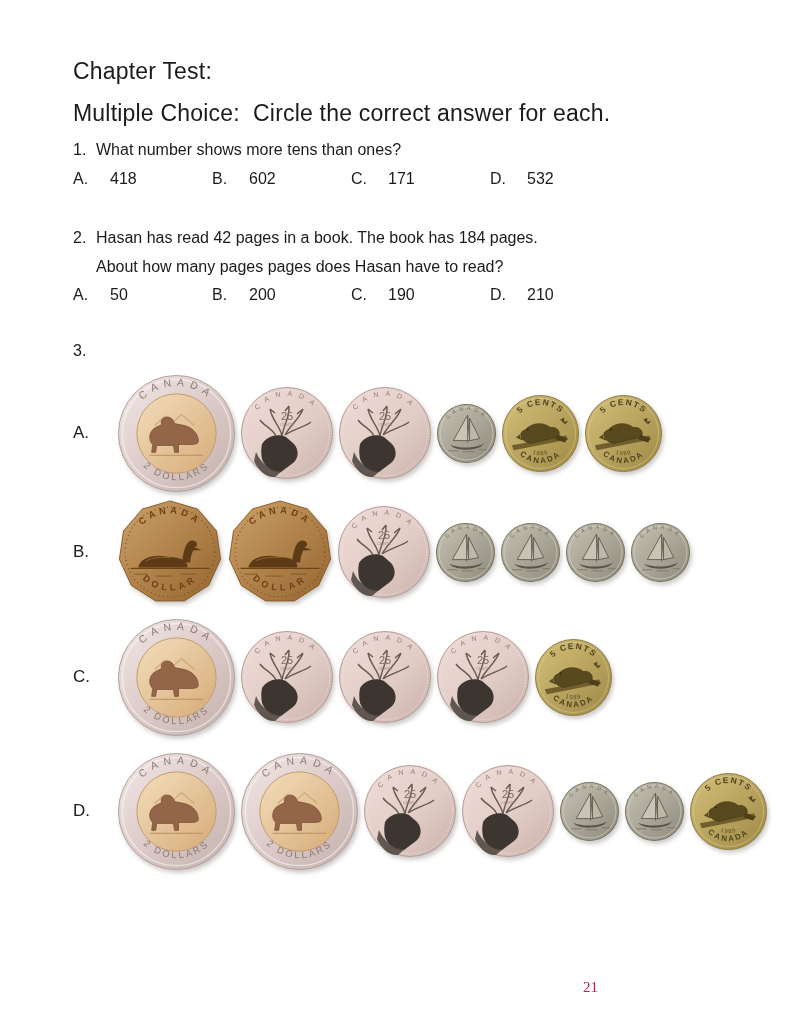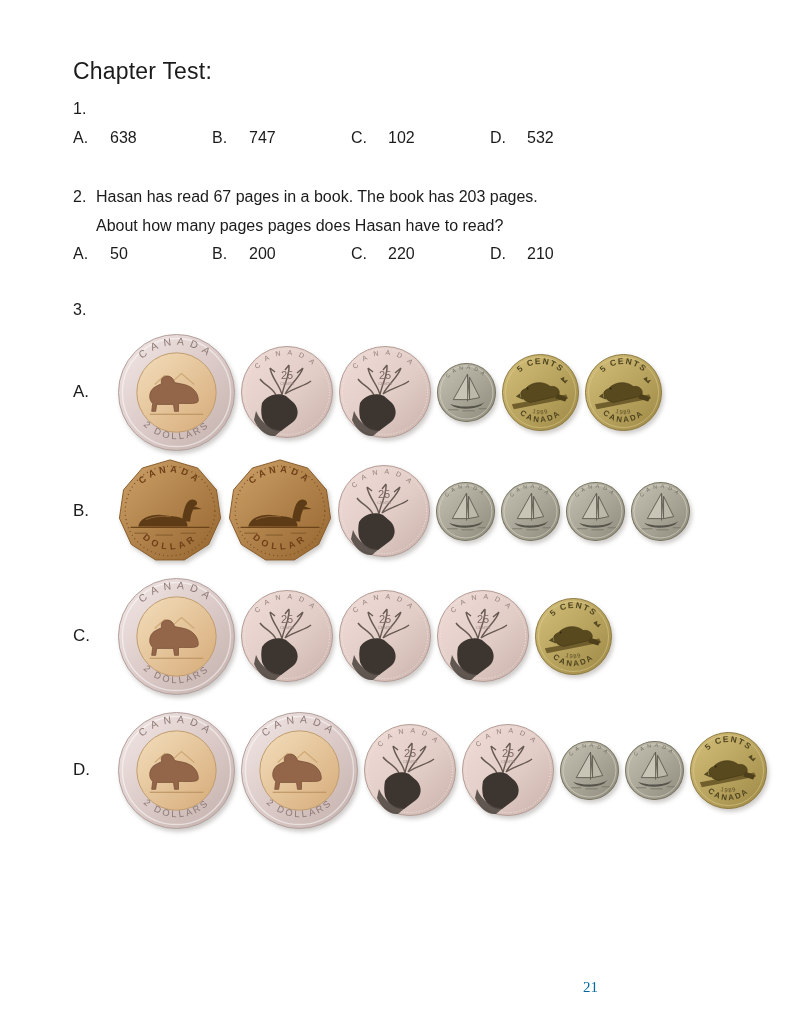--- a/index.html
+++ b/index.html
@@ -22,71 +22,73 @@
   .coin-row.r-c{min-height:126px;margin-top:5px;}
   .coin-row.r-d{min-height:132px;margin-top:5px;}
   .row-label{width:40px;flex:0 0 40px;font-size:17px;}
   .coin{display:inline-block;filter:drop-shadow(2px 3px 2px rgba(60,50,45,.25));}
   .coin svg{display:block;width:100%;height:100%;}
   .c-toonie{width:119px;height:119px;}
   .c-loonie{width:106px;height:106px;}
   .c-quarter{width:94px;height:94px;}
   .c-dime{width:61px;height:61px;}
   .c-nickel{width:79px;height:79px;}
-  .page-number{position:absolute;right:64px;bottom:28px;font-family:"Liberation Serif",serif;font-size:15px;color:#0369a1;}
+  .page-number{position:absolute;right:64px;bottom:28px;font-family:"Liberation Serif",serif;font-size:15px;color:#be185d;}
 </style>
 </head>
 <body>
 
 <div class="page">
 
   <h1 class="title">Chapter Test:</h1>
+  <h2 class="subtitle">Multiple Choice:  Circle the correct answer for each.</h2>
 
   <section class="question q1">
     <div class="q-line">
       <span class="q-num">1.</span>
+      <span>What number shows more tens than ones?</span>
     </div>
     <div class="choices">
       <div class="choice">
         <span class="letter">A.</span>
-        <span class="value">638</span>
+        <span class="value">418</span>
       </div>
       <div class="choice">
         <span class="letter">B.</span>
-        <span class="value">747</span>
+        <span class="value">602</span>
       </div>
       <div class="choice">
         <span class="letter">C.</span>
-        <span class="value">102</span>
+        <span class="value">171</span>
       </div>
       <div class="choice">
         <span class="letter">D.</span>
         <span class="value">532</span>
       </div>
     </div>
   </section>
 
   <section class="question q2">
     <div class="q-line">
       <span class="q-num">2.</span>
-      <span>Hasan has read 67 pages in a book. The book has 203 pages.</span>
+      <span>Hasan has read 42 pages in a book. The book has 184 pages.</span>
     </div>
     <div class="q-cont">About how many pages pages does Hasan have to read?</div>
     <div class="choices">
       <div class="choice">
         <span class="letter">A.</span>
         <span class="value">50</span>
       </div>
       <div class="choice">
         <span class="letter">B.</span>
         <span class="value">200</span>
       </div>
       <div class="choice">
         <span class="letter">C.</span>
-        <span class="value">220</span>
+        <span class="value">190</span>
       </div>
       <div class="choice">
         <span class="letter">D.</span>
         <span class="value">210</span>
       </div>
     </div>
   </section>
 
   <section class="question q3">
     <div class="q-line">

